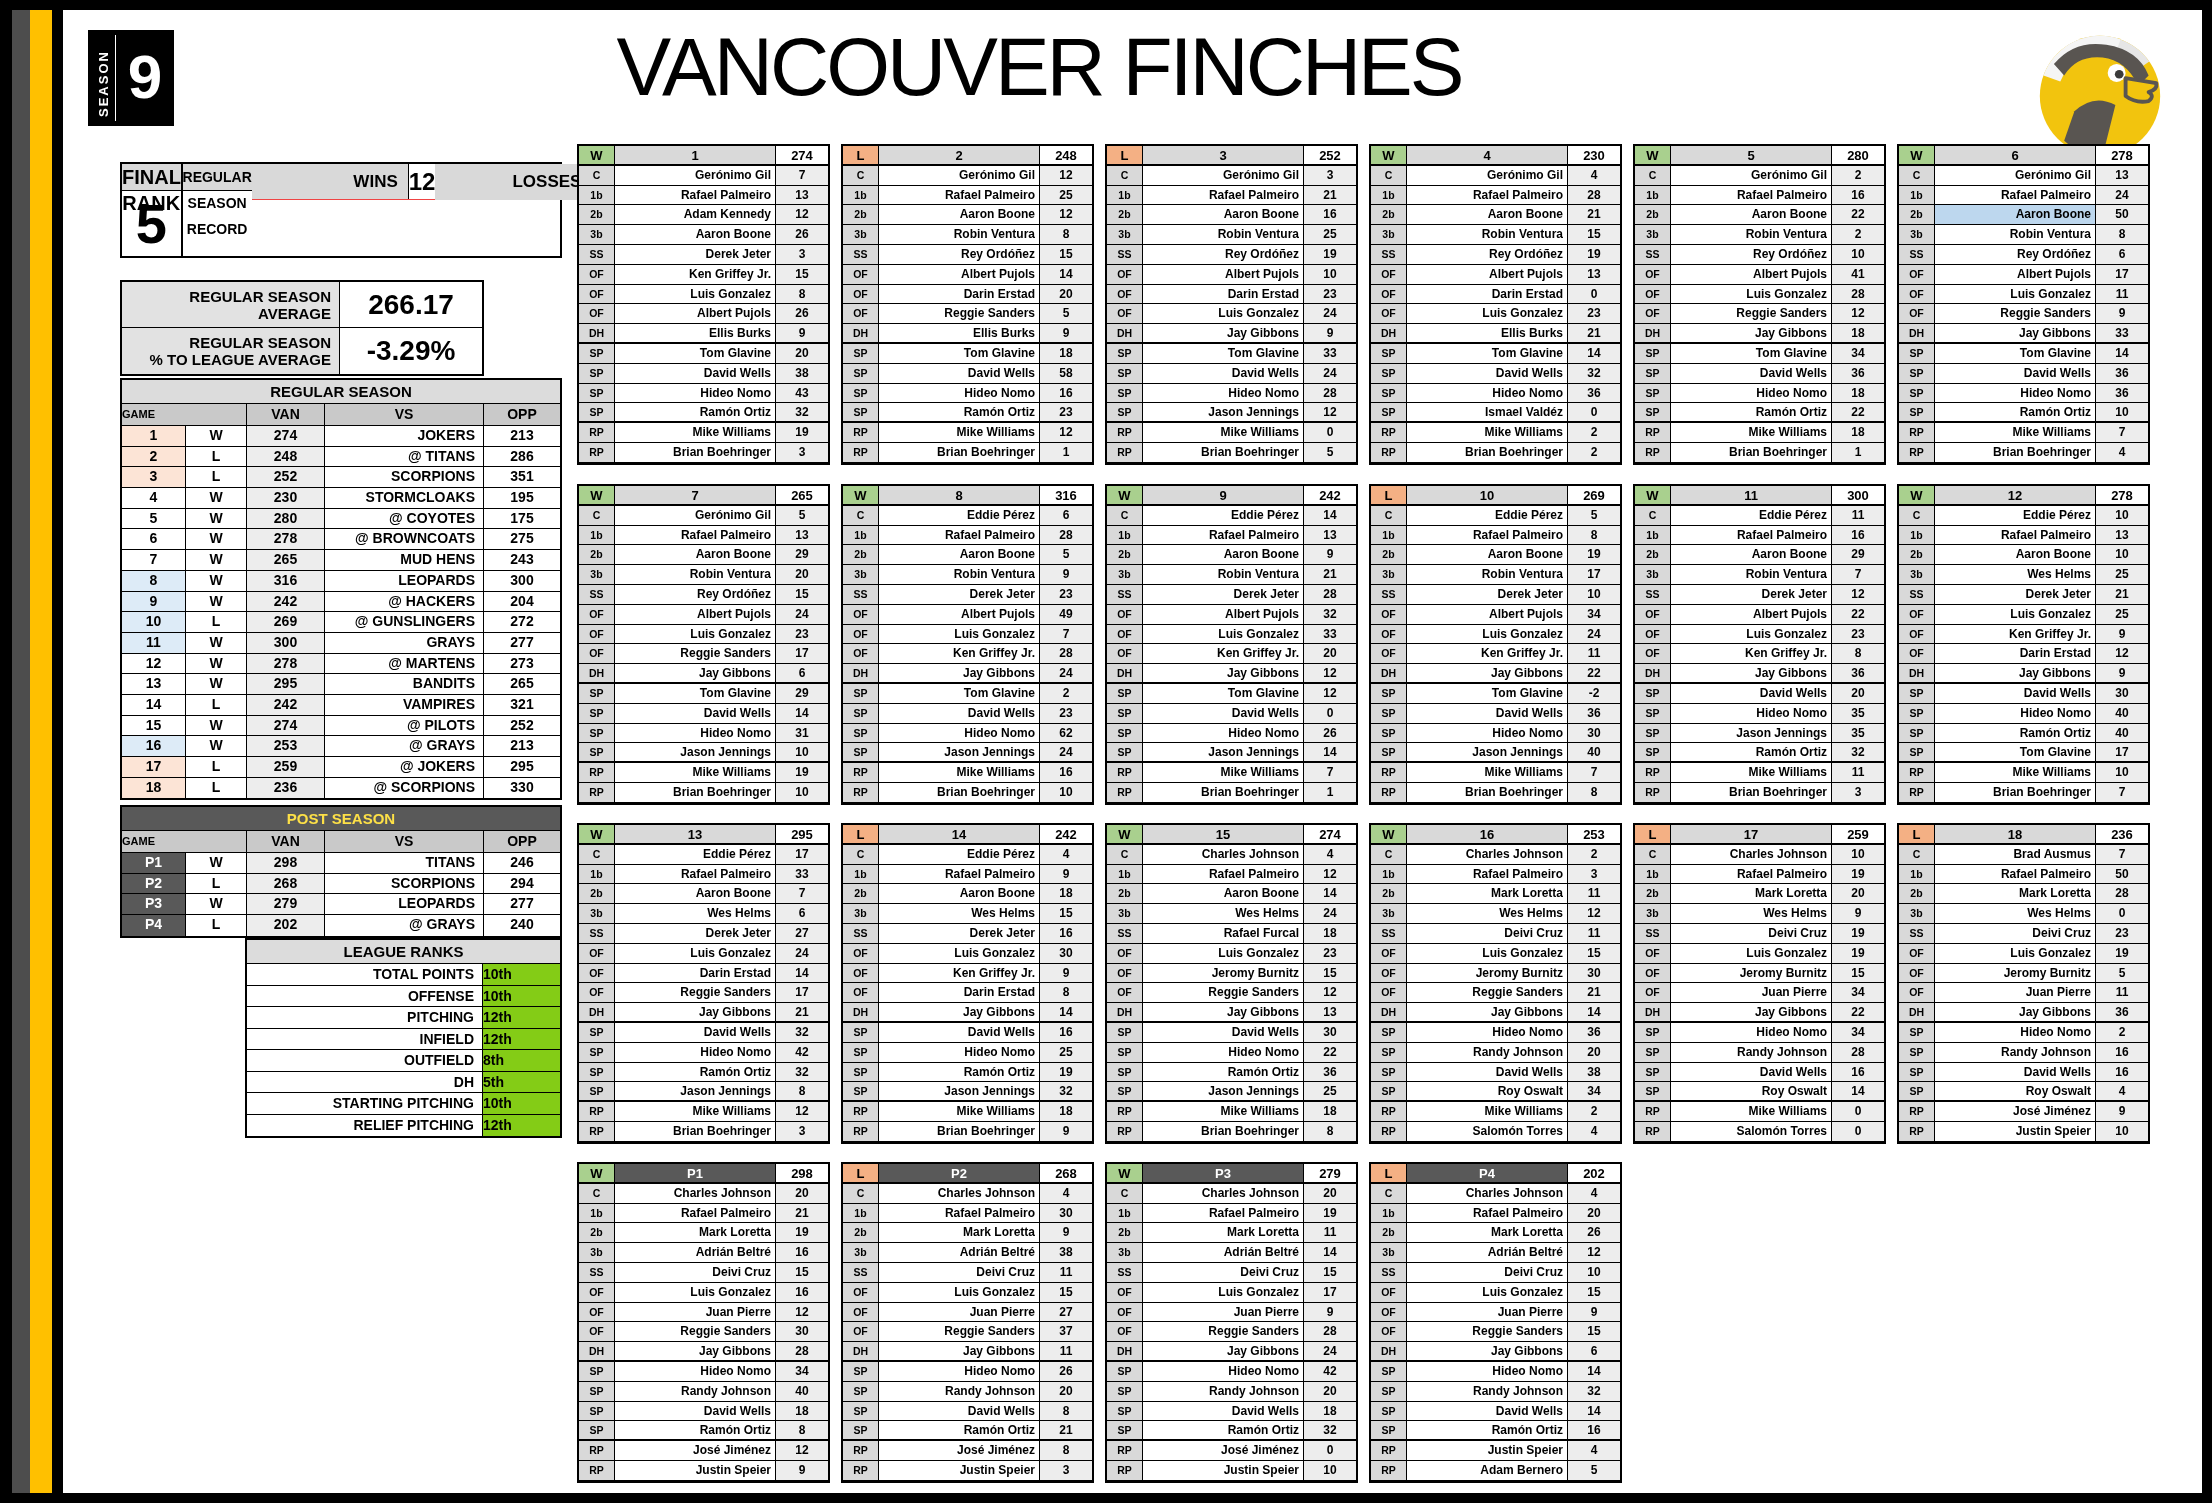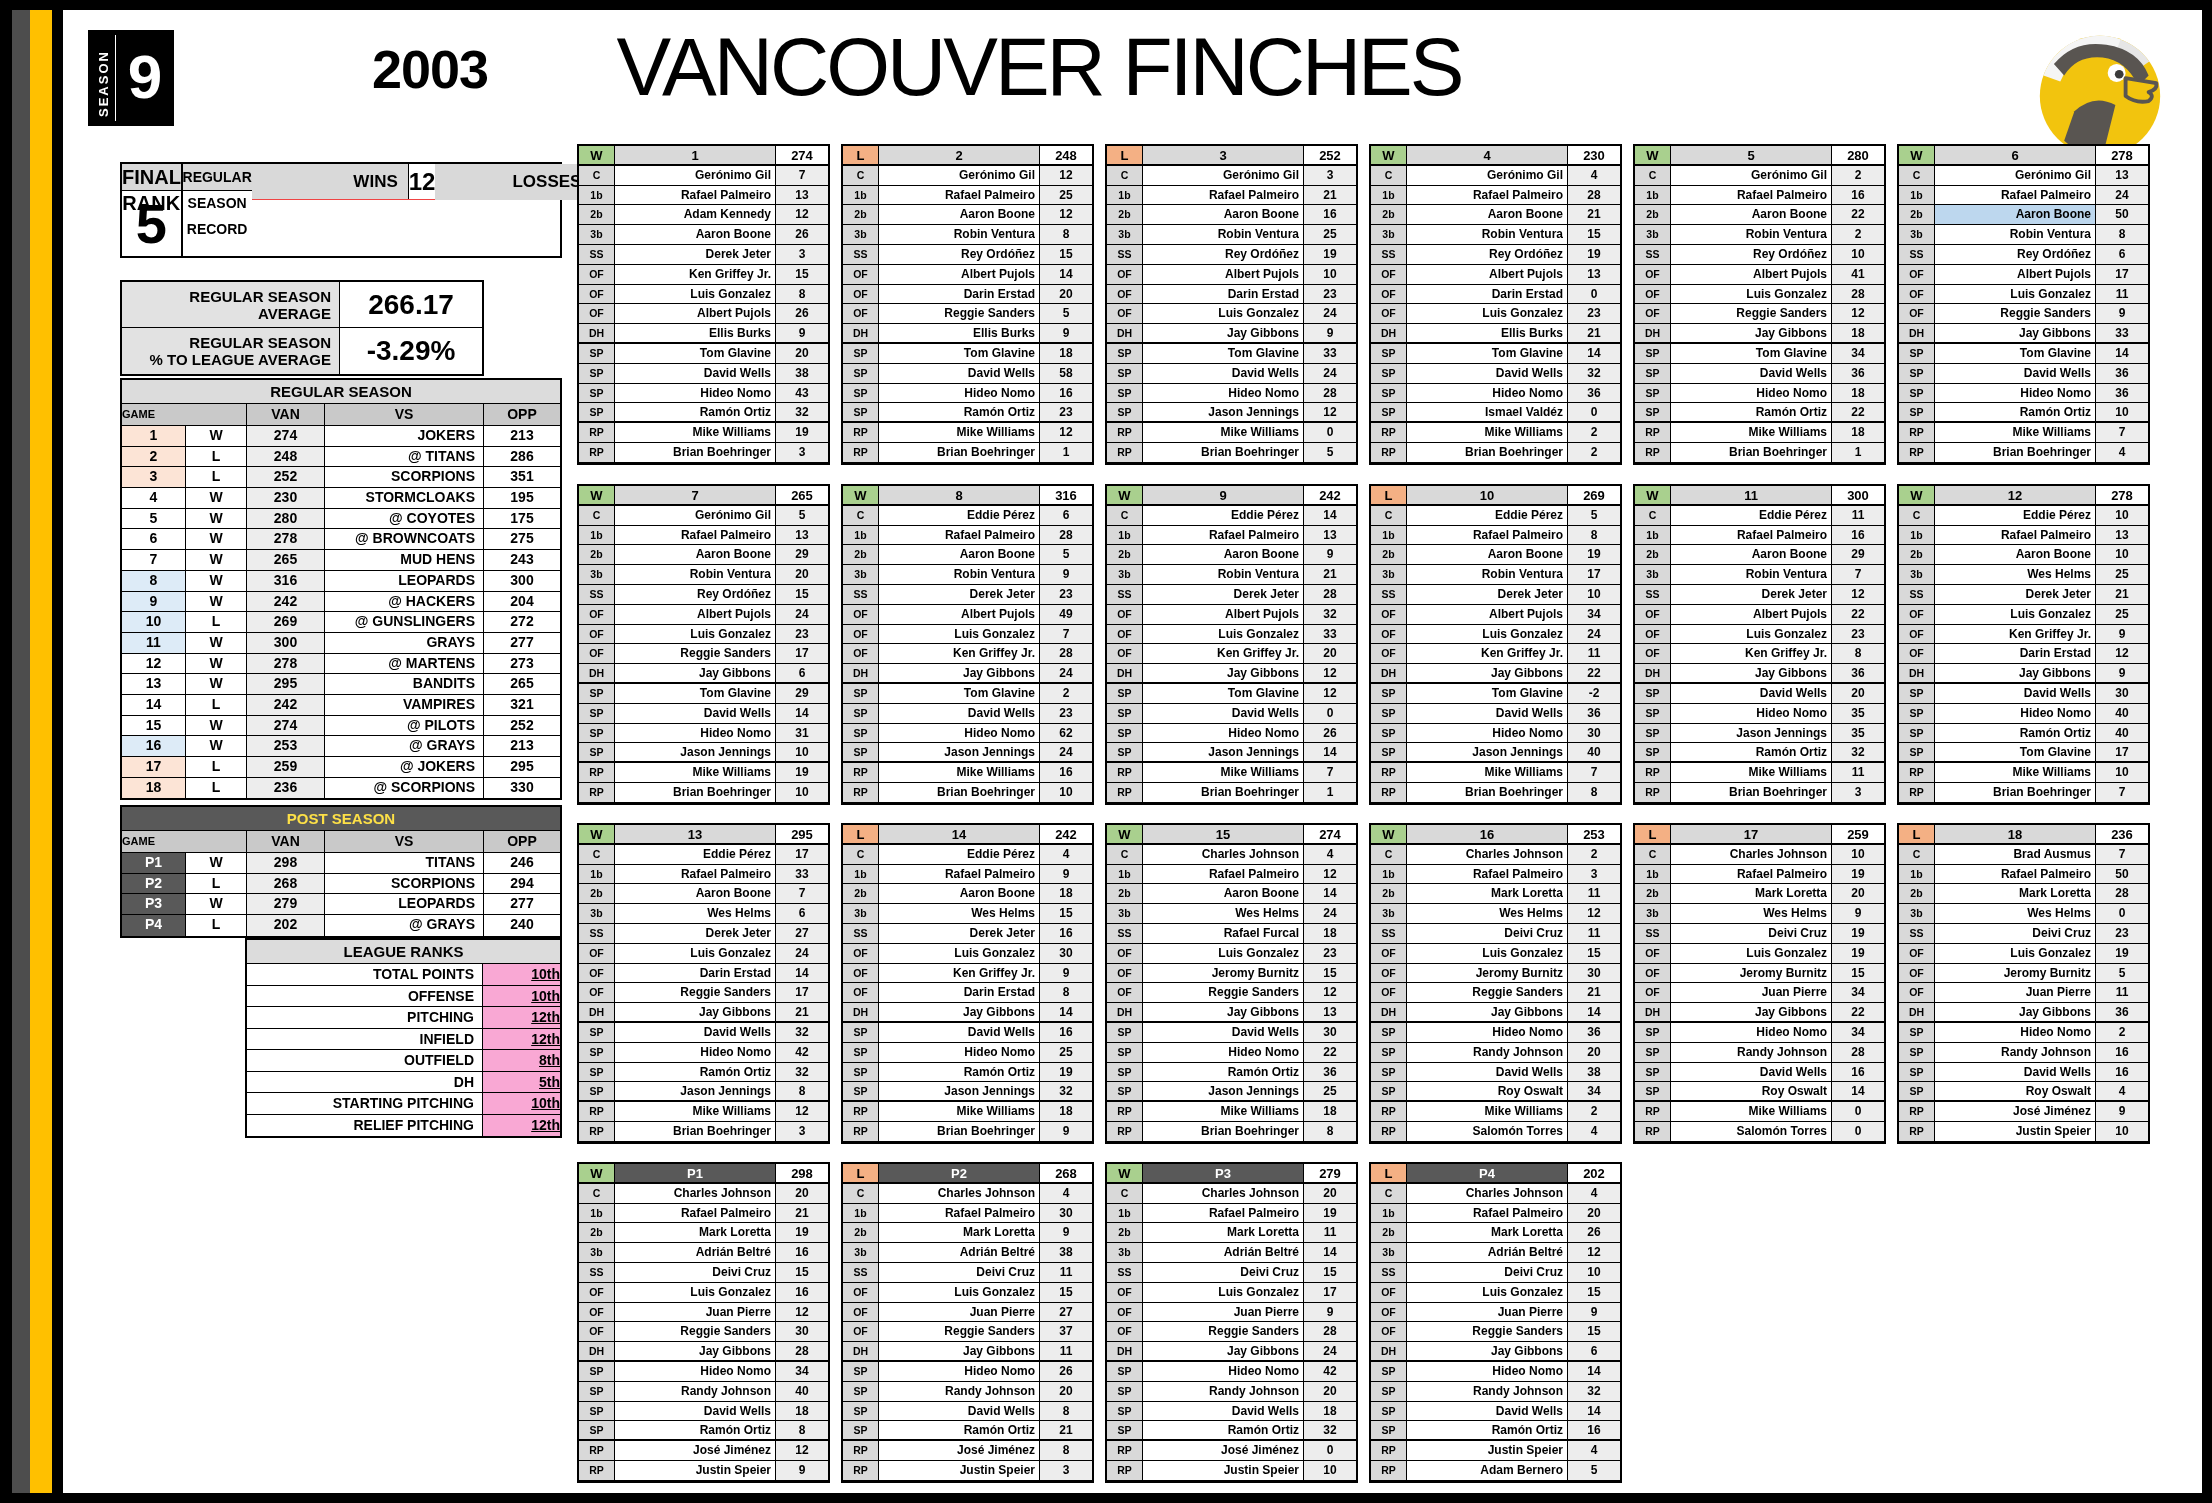--- a/index.html
+++ b/index.html
@@ -69,21 +69,21 @@
   .c-van  { text-align:center; background:#EDEDED; }
   .c-vs   { text-align:right; padding-right:8px; }
   .c-opp  { text-align:center; }
 
   
   .lr-tbl { left:245px; top:928px; width:317px; }
   .lr-row { display:flex; height:21.5px; font-weight:bold; font-size:14px; line-height:20.5px; }
   .lr-row > div { border-bottom:1px solid #000; }
   .lr-row:last-child > div { border-bottom:none; }
   .lr-lbl { width:236px; text-align:right; padding-right:8px; border-right:1px solid #000; }
-  .lr-val { flex:1; text-align:right; background:#f9a8d4;text-decoration:underline; }
+  .lr-val { flex:1; text-align:left; background:#84cc16; }
 
   
   .box-row { position:absolute; left:577px; display:flex; gap:11px; }
   .gbox { width:253px; border:2px solid #000; background:#fff; display:grid;
           grid-template-columns:36px 1fr 52px; grid-auto-rows:19.8px; }
   .gbox > div { border-right:1px solid #000; border-bottom:1px solid #000; overflow:hidden; white-space:nowrap; }
   .gbox > div:nth-child(3n) { border-right:none; }
   .gbox > .hrow { border-bottom-width:2px; }
   .gbox > .sep { border-bottom-width:2px; }
   .res { text-align:center; font-weight:bold; font-size:13px; line-height:19px; }
@@ -103,21 +103,20 @@
 <div class="page">
   <div class="stripe st-black1"></div>
   <div class="stripe st-gray"></div>
   <div class="stripe st-yellow"></div>
   <div class="stripe st-black2"></div>
 
   <div class="season-box">
     <div class="season-vert">SEASON</div>
     <div class="season-num">9</div>
   </div>
-  <div class="year">2003</div>
   <div class="title">VANCOUVER FINCHES</div>
 
   <svg class="logo" viewBox="0 0 100 100">
     <circle cx="50" cy="50" r="47" fill="#F2C40E"></circle>
     <path d="M50 3 A47 47 0 0 1 97 50 L83 50 A33 33 0 0 0 50 17 Z" fill="#e6e6e6" transform="rotate(-35 50 50)"></path>
     <path d="M50 3 A47 47 0 0 0 3 50 L17 50 A33 33 0 0 1 50 17 Z" fill="#f5f5f5" transform="rotate(20 50 50)"></path>
     <path d="M8 60 A47 47 0 0 0 50 97 L50 80 A33 33 0 0 1 22 58 Z" fill="#595551" opacity="0"></path>
     <path d="M30 62 Q45 48 62 57 L52 97 A47 47 0 0 1 22 85 Z" fill="#595551"></path>
     <path d="M14 25 Q30 6 55 10 Q80 14 88 34 L80 42 Q70 22 52 20 Q32 18 22 34 Z" fill="#595551"></path>
     <circle cx="63" cy="32" r="7" fill="#fff"></circle>

